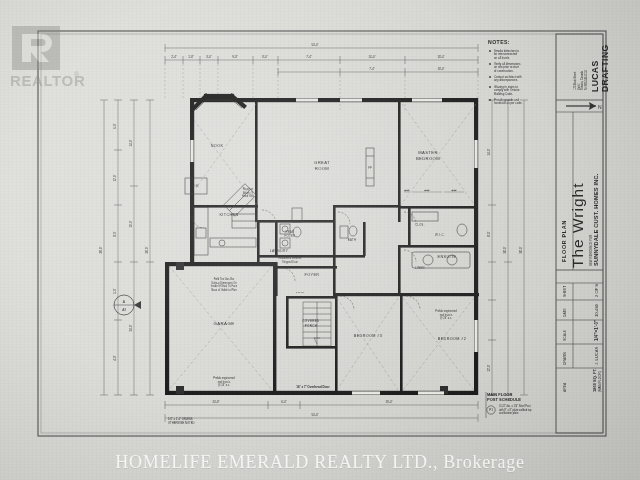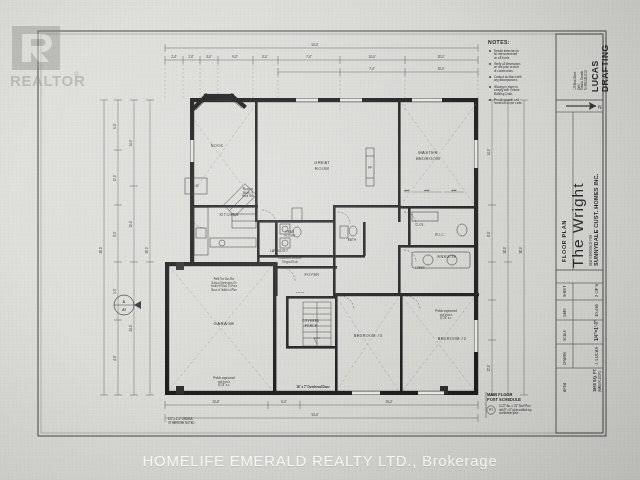--- a/index.html
+++ b/index.html
@@ -30,23 +30,23 @@
 
   
   #rlogo{
     position:absolute;left:8px;top:24px;width:84px;height:68px;
     opacity:.42;
   }
   #rlogo .blk{fill:#8d8d8a;}
   #rlogo text{fill:#8d8d8a;font-weight:bold;letter-spacing:.6px;}
   #bottomwm{
     position:absolute;left:0;right:0;top:452px;text-align:center;
-    font-size:15px;letter-spacing:.7px;color:#ffffff;opacity:.78;
+    font-size:18px;letter-spacing:.7px;color:#ffffff;opacity:.78;
     text-shadow:0 1px 0 rgba(0,0,0,.10);
-    font-family:Liberation Sans, sans-serif;
+    font-family:Liberation Serif, serif;
   }
   #bottomwm .b{font-weight:normal;}
 </style>
 </head>
 <body>
 
 <div id="page">
   <div id="paper"></div>
 
   <svg width="640" height="480" viewBox="0 0 640 480">

